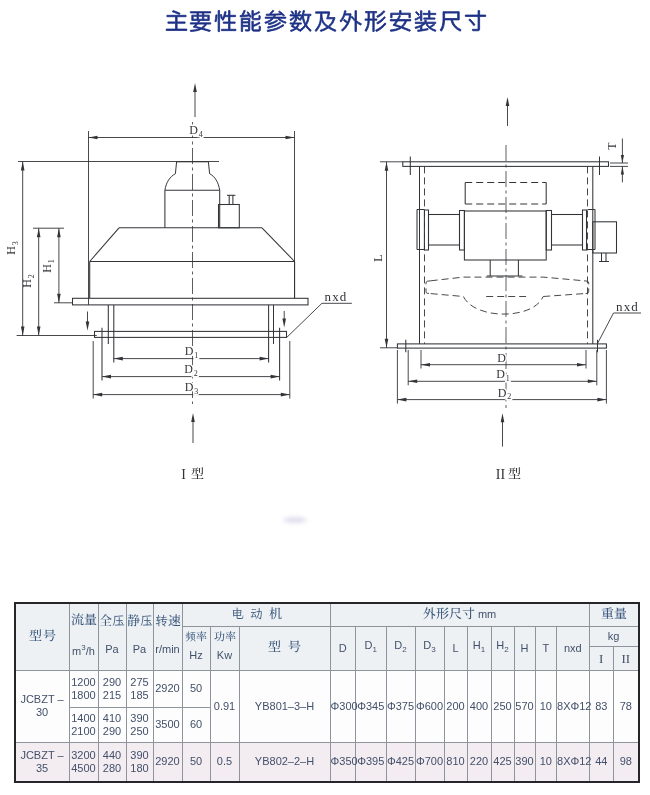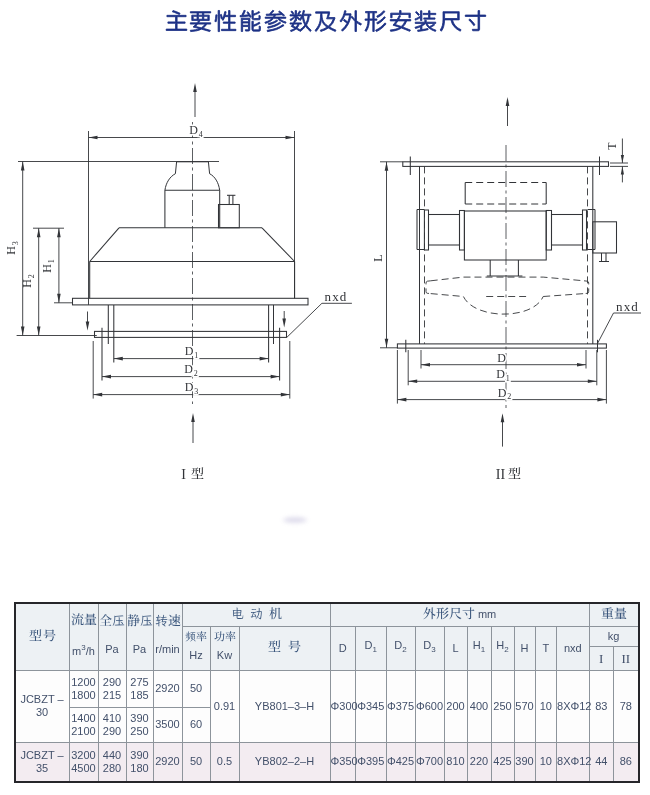--- a/index.html
+++ b/index.html
@@ -432,16 +432,16 @@
           <td>Φ395</td>
           <td>Φ425</td>
           <td>Φ700</td>
           <td>810</td>
           <td>220</td>
           <td>425</td>
           <td>390</td>
           <td>10</td>
           <td>8XΦ12</td>
           <td>44</td>
-          <td>86</td>
+          <td>98</td>
         </tr>
       </tbody>
     </table>
 </div>
 </body></html>

